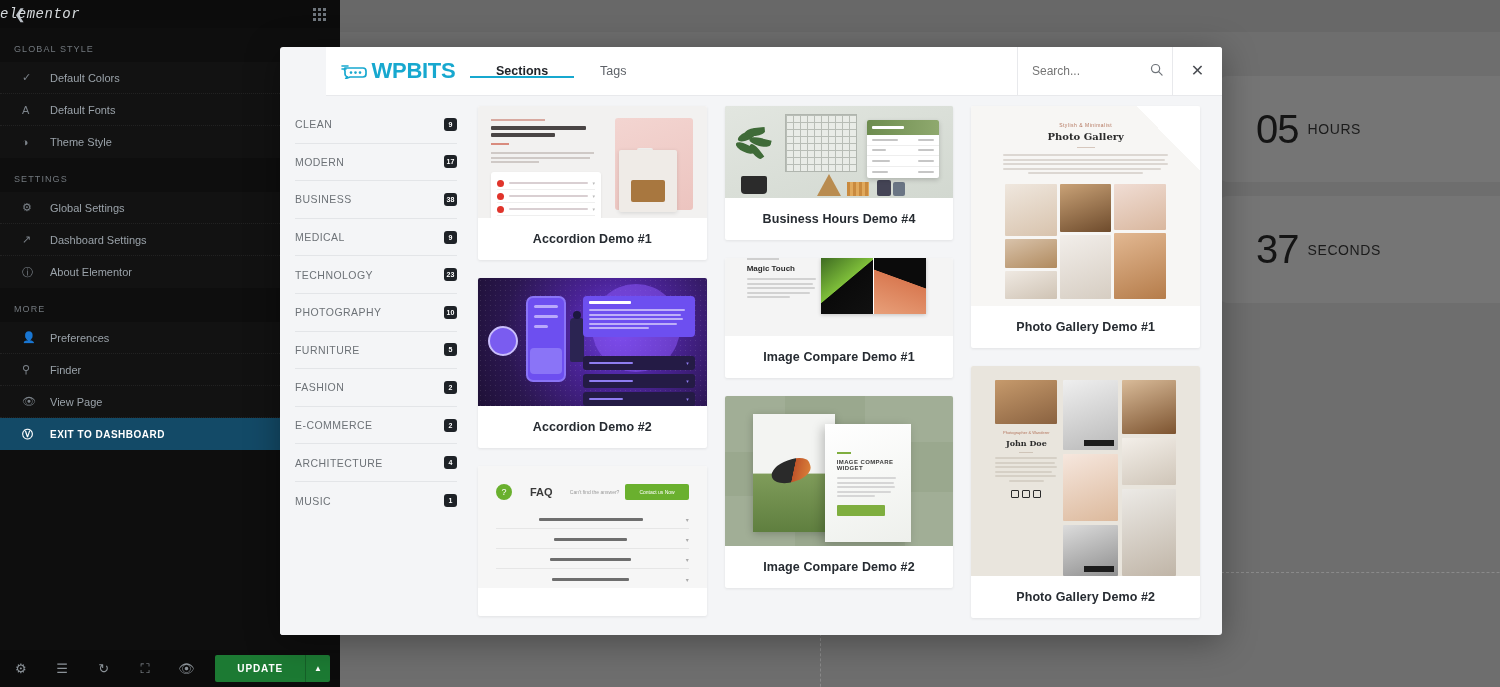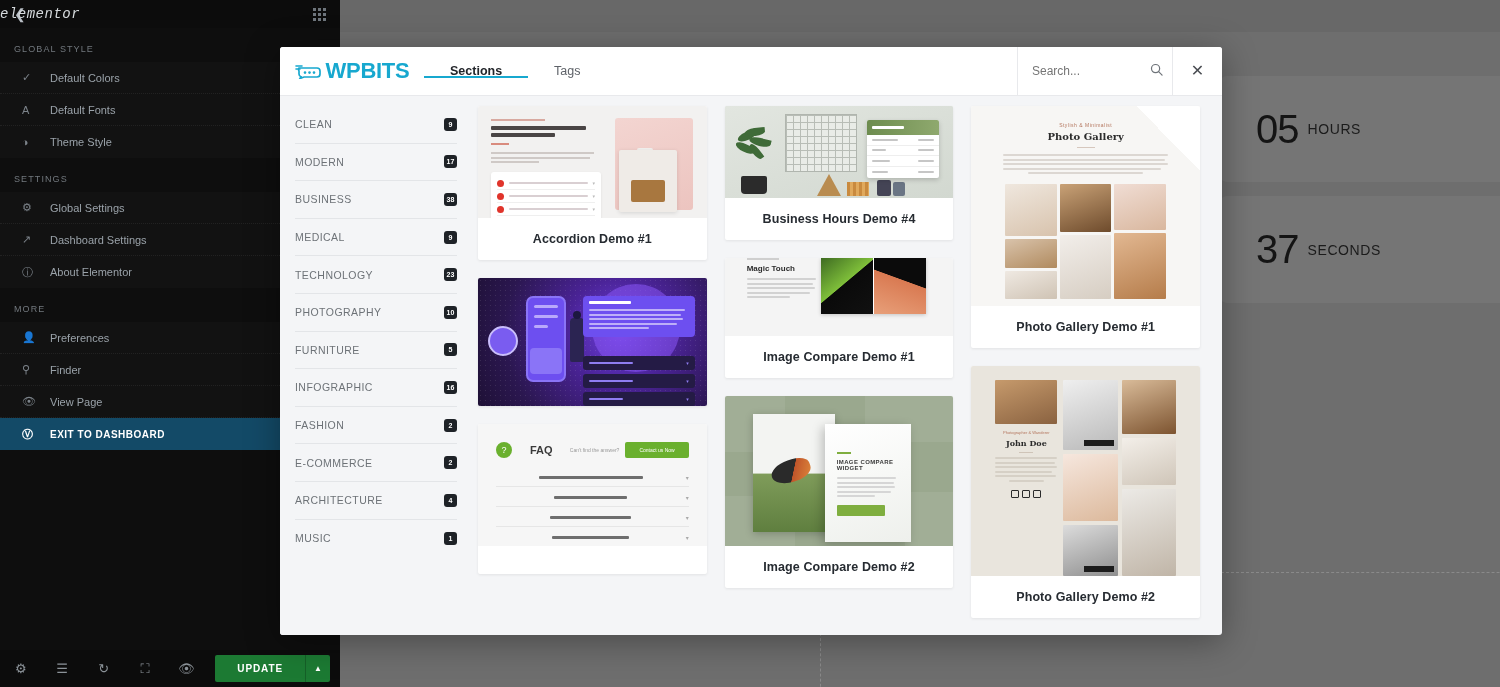--- a/index.html
+++ b/index.html
@@ -110,21 +110,21 @@
 
   
   .modal {
     position: absolute; left: 280px; top: 47px; width: 942px; height: 588px;
     background: #f4f5f7; border-radius: 3px; overflow: hidden;
     box-shadow: 0 6px 34px rgba(0,0,0,0.35);
     display: flex; flex-direction: column;
   }
   .modal-header {
     height: 49px; background: #ffffff; display: flex; align-items: stretch;
-    flex: 0 0 49px; border-bottom: 1px solid #e8e9ec;
+    flex: 0 0 49px; border-bottom: 1px solid #e8e9ec; margin-left: 46px;
   }
   .brand {
     width: 144px; display: flex; align-items: center; justify-content: center;
     gap: 5px;
   }
   .brand-mark { display: block; }
   .brand-text {
     font-size: 22px; font-weight: bold; color: #17a8cf; letter-spacing: -0.3px;
     font-family: "Liberation Sans", sans-serif;
   }
@@ -563,24 +563,20 @@
           <span class="cat-label">TECHNOLOGY</span>
           <span class="cat-badge">23</span>
         </div>
         <div class="cat">
           <span class="cat-label">PHOTOGRAPHY</span>
           <span class="cat-badge">10</span>
         </div>
         <div class="cat">
           <span class="cat-label">FURNITURE</span>
           <span class="cat-badge">5</span>
-        </div>
-        <div class="cat">
-          <span class="cat-label">INFOGRAPHIC</span>
-          <span class="cat-badge">16</span>
         </div>
         <div class="cat">
           <span class="cat-label">FASHION</span>
           <span class="cat-badge">2</span>
         </div>
         <div class="cat">
           <span class="cat-label">E-COMMERCE</span>
           <span class="cat-badge">2</span>
         </div>
         <div class="cat">
@@ -663,20 +659,21 @@
                 </div>
               <div class="rowitem" style="top:96px">
                   <i></i>
                   <span>▾</span>
                 </div>
               <div class="rowitem" style="top:114px">
                   <i style="width:34%"></i>
                   <span>▾</span>
                 </div>
             </div>
+            <div class="card-title">Accordion Demo #2</div>
           </div>
 
           <div class="card">
             <div class="card-thumb t-faq">
               <div class="dots"></div>
               <div class="faqhead">
                 <span class="badge">?</span>
                 <span class="faqtxt">FAQ</span>
                 <span class="cantfind">Can't find the answer?</span>
                 <span class="btn">Contact us Now</span>

